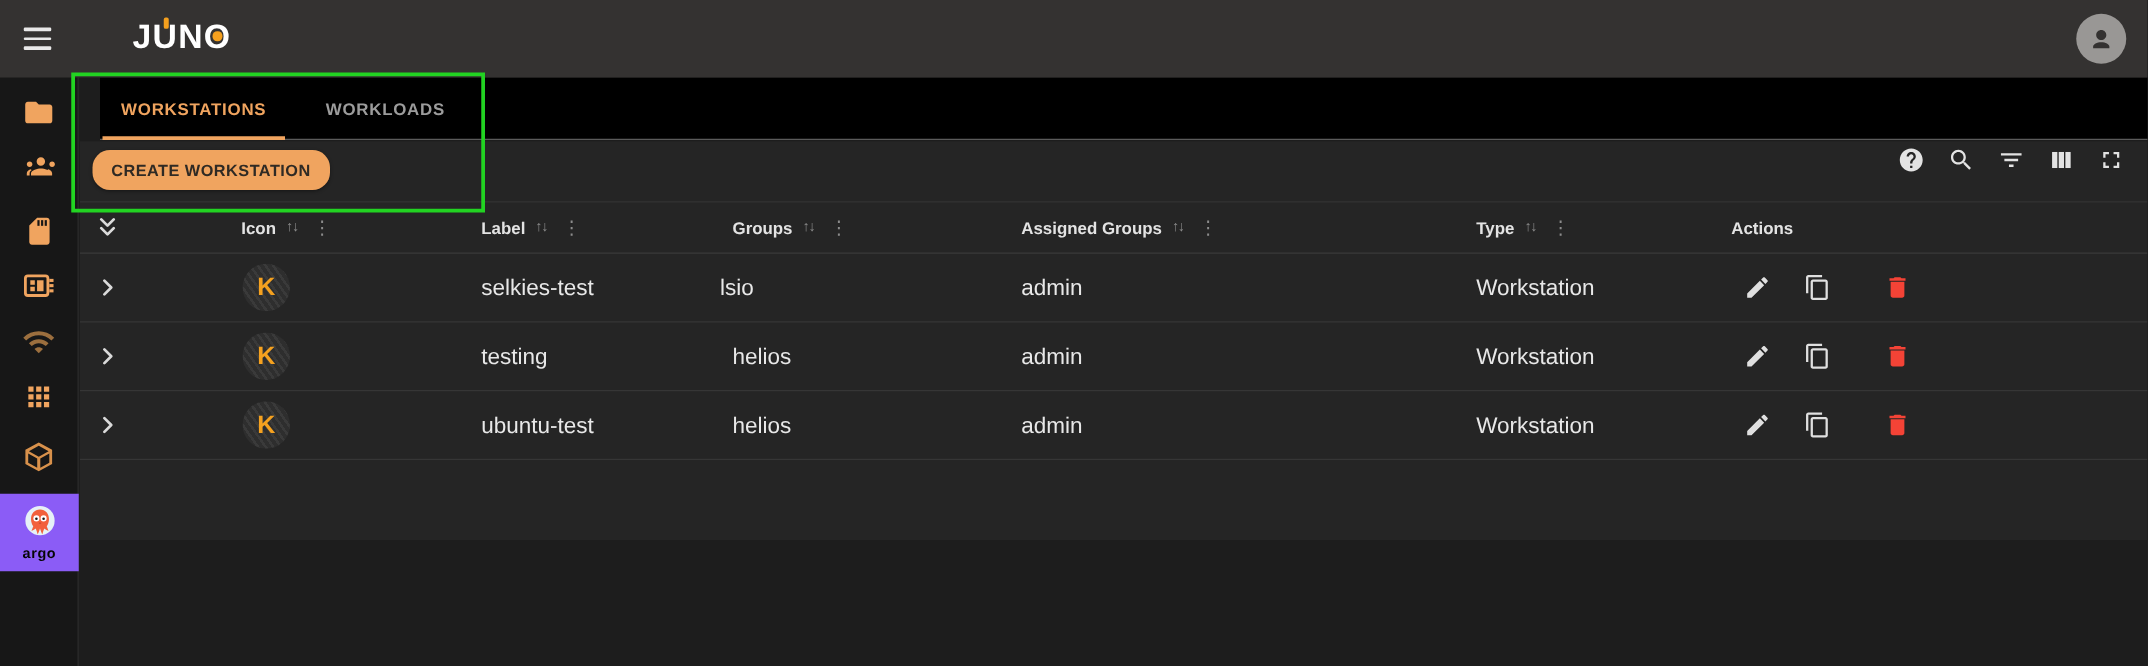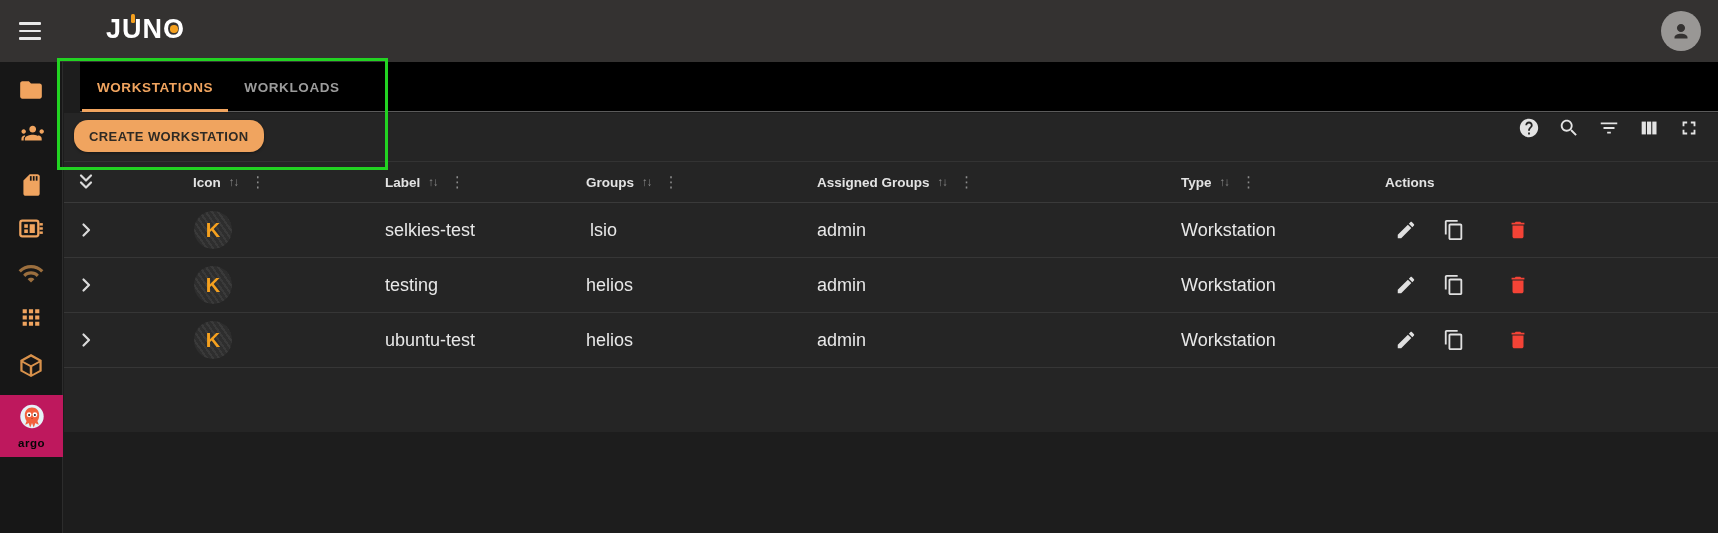--- a/index.html
+++ b/index.html
@@ -15,30 +15,30 @@
   .logo-accent-u { position:absolute; left:25px; top:0; width:4px; height:9px; background:var(--accent-dark); border-radius:1.5px; }
   .logo-accent-o { position:absolute; left:64px; top:11px; width:7.5px; height:7.5px; background:var(--accent-dark); border-radius:50%; }
   .avatar { position:absolute; right:17px; top:11px; width:40px; height:40px; border-radius:50%; background:#999795; display:flex; align-items:center; justify-content:center; cursor:pointer; }
   .avatar svg { color:#343231; }
 
   
   .sidebar { position:absolute; left:0; top:62px; width:63px; height:471px; background:#171717; border-right:1px solid #2c2c2c; z-index:2; }
   .snav { position:absolute; left:50%; transform:translateX(-50%); color:var(--accent); cursor:pointer; }
   .snav.dim { color:#9c6f3e; }
   .snav.semi { color:#d8914b; }
-  .argo-item { position:absolute; left:0; top:333px; width:63px; height:62px; background:#be185d; display:flex; flex-direction:column; align-items:center; justify-content:center; cursor:pointer; }
+  .argo-item { position:absolute; left:0; top:333px; width:63px; height:62px; background:#8b5cf6; display:flex; flex-direction:column; align-items:center; justify-content:center; cursor:pointer; }
   .argo-label { font-size:11.5px; font-weight:700; color:#060606; margin-top:-2px; letter-spacing:0.5px; }
 
   
   .main { position:absolute; left:64px; top:62px; width:1654px; height:471px; background:#1d1d1d; }
   .tabbar { position:absolute; left:16px; top:0; width:100%; height:50px; background:#000000; border-bottom:1px solid #5b5b5b; }
   .tab { position:absolute; top:0; height:50px; display:flex; align-items:center; justify-content:center; font-size:13.5px; font-weight:700; letter-spacing:0.6px; cursor:pointer; }
   .tab-active { left:2px; width:146px; color:var(--accent); }
   .tab-active .indicator { position:absolute; left:0; bottom:0; width:100%; height:3px; background:var(--accent); }
-  .tab-inactive { left:148px; width:128px; color:#9c9c9c; }
+  .tab-inactive { left:148px; width:128px; color:#9c9c9c;justify-content:flex-end; }
 
   .card { position:absolute; left:0; top:51px; width:100%; height:319px; background:#252525; }
   .create-btn { position:absolute; left:10px; top:7px; height:32px; padding:0 15px; background:var(--accent); color:#2f2a24; border:none; border-radius:14px; font-family:"Liberation Sans", sans-serif; font-size:13px; font-weight:700; letter-spacing:0.4px; cursor:pointer; box-shadow:0 1px 3px rgba(0,0,0,0.4); }
   .card-toolbar { position:absolute; right:18px; top:4px; display:flex; gap:18px; align-items:center; color:#e3e3e3; }
   .tool-icon { cursor:pointer; }
 
   .thead { position:absolute; left:0; top:48px; width:100%; height:42px; border-top:1px solid #333333; border-bottom:1px solid #3a3a3a; }
   .hcell { position:absolute; top:0; height:100%; display:flex; align-items:center; font-size:13.5px; font-weight:700; color:#e3e3e3; }
   .sort-glyph { color:#8c8c8c; font-size:11.5px; letter-spacing:-1px; margin-left:8px; font-weight:400; cursor:pointer; }
   .menu-dots { color:#8c8c8c; font-size:15px; font-weight:400; margin-left:12px; cursor:pointer; }
@@ -226,21 +226,21 @@
       <div class="trow">
         <div class="cell expand-cell">
           <svg width="24" height="24" viewBox="0 0 24 24" fill="none" stroke="currentColor" stroke-width="2.2" stroke-linecap="round" stroke-linejoin="round">
               <polyline points="9.5,6.5 15,12 9.5,17.5"></polyline>
             </svg>
         </div>
         <div class="k-avatar">
             <span>K</span>
           </div>
         <div class="cell" style="left:321px">selkies-test</div>
-        <div class="cell" style="left:526px">lsio</div>
+        <div class="cell" style="left:512px">lsio</div>
         <div class="cell" style="left:753px">admin</div>
         <div class="cell" style="left:1117px">Workstation</div>
         <svg class="action-icon action-edit" width="22" height="22" viewBox="0 0 24 24" fill="currentColor">
             <path d="M3 17.25V21h3.75L17.81 9.94l-3.75-3.75L3 17.25zM20.71 7.04c.39-.39.39-1.02 0-1.41l-2.34-2.34c-.39-.39-1.02-.39-1.41 0l-1.83 1.83 3.75 3.75 1.83-1.83z"></path>
           </svg>
         <svg class="action-icon action-copy" width="22" height="22" viewBox="0 0 24 24" fill="currentColor">
             <path d="M16 1H4c-1.1 0-2 .9-2 2v14h2V3h12V1zm3 4H8c-1.1 0-2 .9-2 2v14c0 1.1.9 2 2 2h11c1.1 0 2-.9 2-2V7c0-1.1-.9-2-2-2zm0 16H8V7h11v14z"></path>
           </svg>
         <svg class="action-icon action-delete" width="22" height="22" viewBox="0 0 24 24" fill="currentColor">
             <path d="M6 19c0 1.1.9 2 2 2h8c1.1 0 2-.9 2-2V7H6v12zM19 4h-3.5l-1-1h-5l-1 1H5v2h14V4z"></path>

